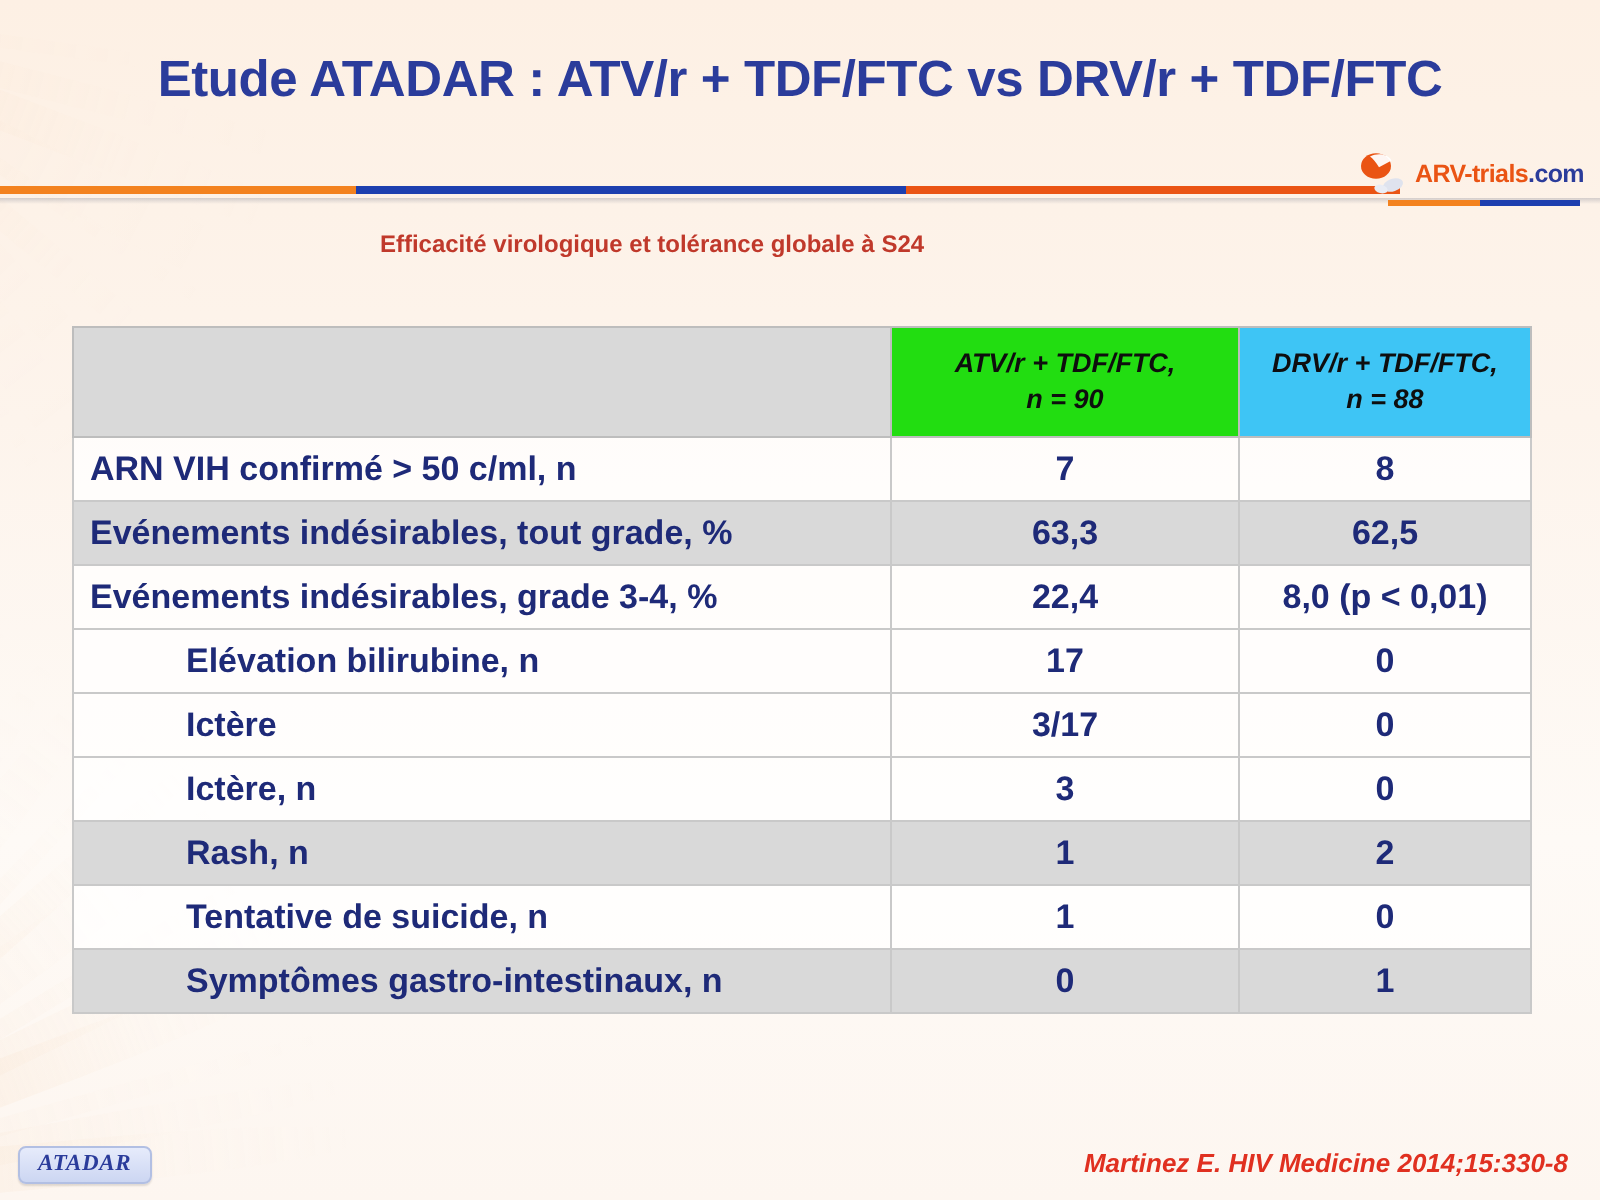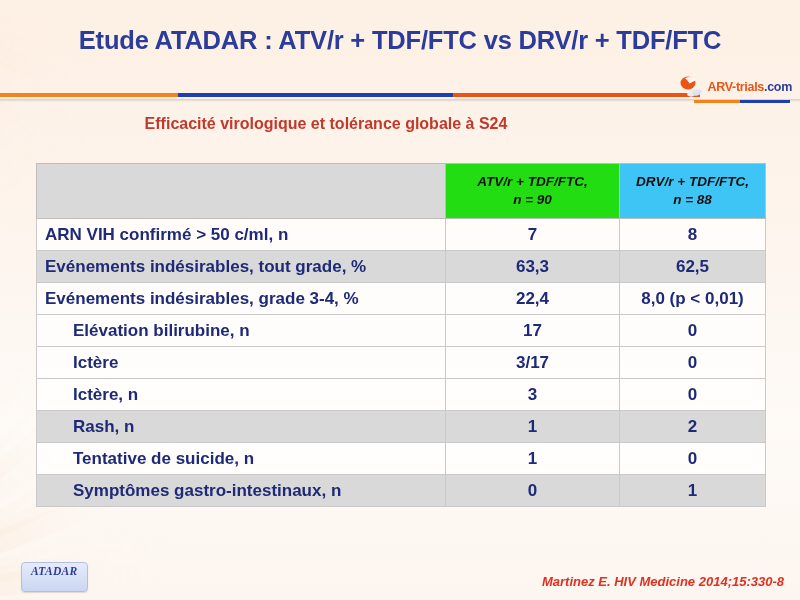--- a/index.html
+++ b/index.html
@@ -131,21 +131,21 @@
   .lb2 { left: 46px; width: 50px; background: #1d3faf; }
 
   
   .subtitle {
     position: absolute;
     left: 0;
     top: 115px;
     width: 652px;
     text-align: center;
     color: #c0392b;
-    font-size: 16px;
+    font-size: 12px;
     font-weight: bold;
   }
 
   
   .table-wrap {
     position: absolute;
     left: 36px;
     top: 163px;
     width: 729px;
   }
@@ -177,29 +177,29 @@
   }
   th.h-blank { background: #d9d9d9; }
   th.h-a     { background: #22dd11; }
   th.h-b     { background: #3ec5f5; text-align: center; }
 
   tbody td { height: 31px; }
   tbody tr.shaded td { background: #d9d9d9; margin-left: 28px; }
   tbody tr.plain  td { background: rgba(255,255,255,.74); }
 
   td.lab  { text-align: left; }
-  td.lab.indent { padding-left: 36px; }
+  td.lab.indent { padding-left: 56px; }
   td.val  { text-align: center; }
 
   
   .badge {
     position: absolute;
-    left: 21px;
+    left: 9px;
     bottom: 8px;
-    padding: 2px 9px 14px;
+    padding: 2px 9px 3px;
     background: linear-gradient(180deg, #e6ebfb, #ccd6f2);
     border: 1px solid #b2bfe3;
     border-radius: 4px;
     color: #2b3c9b;
     font-family: "Liberation Serif", serif;
     font-style: italic;
     font-weight: bold;
     font-size: 11.5px;
     letter-spacing: .3px;
     box-shadow: 0 1px 1px rgba(0,0,0,.12);

